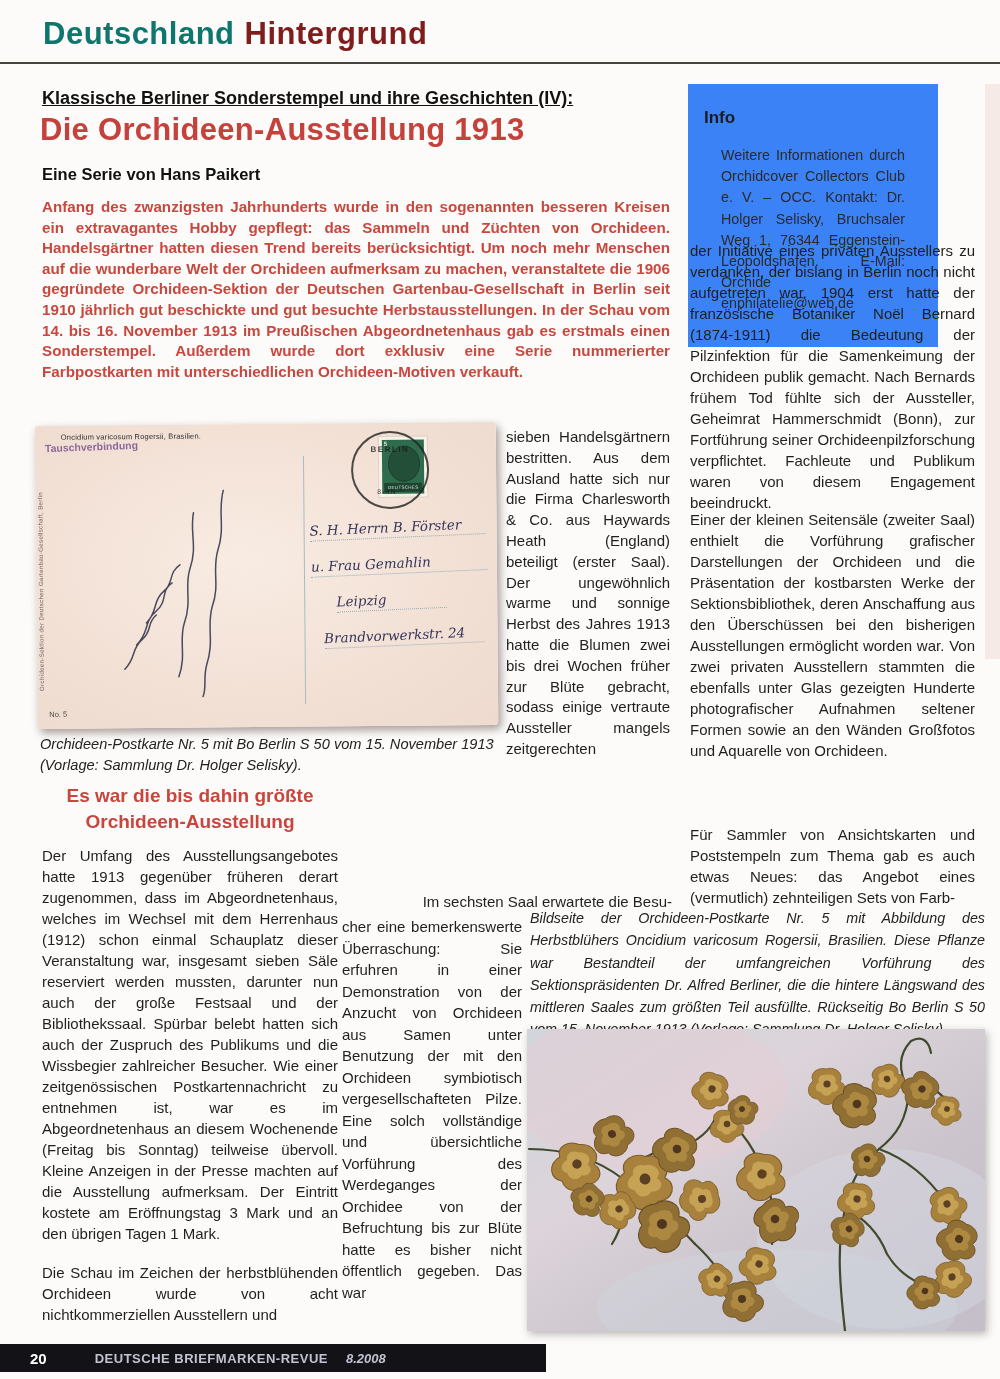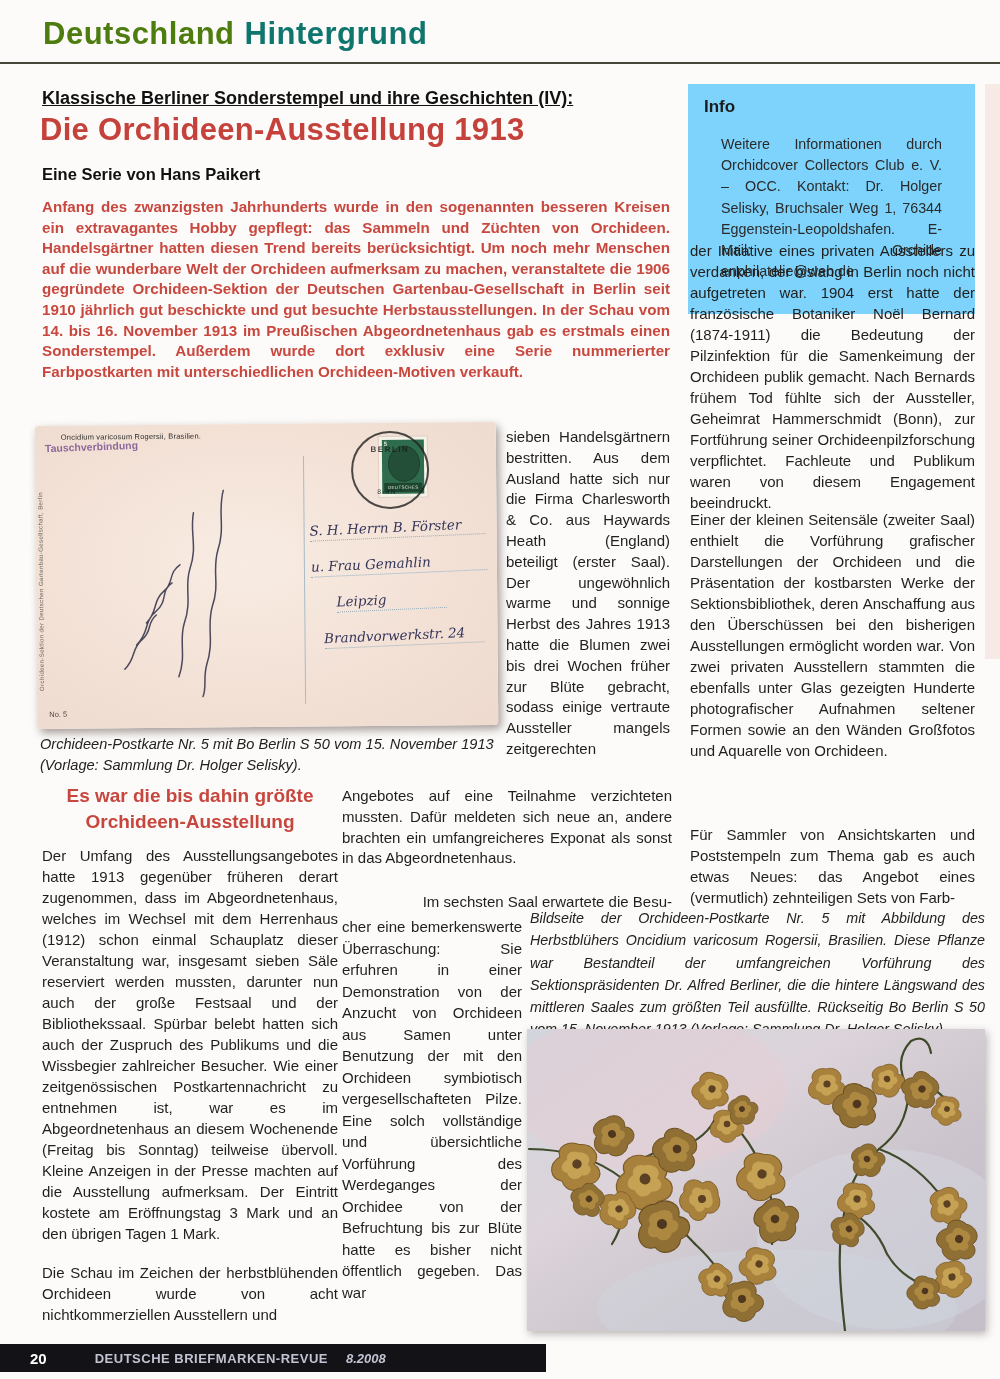--- a/index.html
+++ b/index.html
@@ -1,33 +1,33 @@
 <!DOCTYPE html>
 <html lang="de"><head>
 <meta charset="utf-8">
 <style>
   html,body{margin:0;padding:0;background:#ffffff;}
   #page{position:relative;width:1000px;height:1379px;background:#fcfbf9;overflow:hidden;
         font-family:"Liberation Sans",sans-serif;color:#1d1d1b;}
   .abs{position:absolute;}
   
   .hdr{top:16px;left:43px;font-size:31px;font-weight:bold;letter-spacing:.5px;}
-  .hdr .sec{color:#4d7c0f;}
-  .hdr .sub{color:#0f766e;margin-left:10px;}
+  .hdr .sec{color:#0f766e;}
+  .hdr .sub{color:#7f1d1d;margin-left:10px;}
   .hdr-rule{top:62px;left:0;width:1000px;height:2px;background:#45463a;}
   .pink-strip{top:84px;left:985px;width:15px;height:575px;background:#f3e2e0;opacity:.7;}
   
   .kicker{top:88px;left:42px;width:630px;font-size:18px;font-weight:bold;color:#111;text-decoration:underline;}
   .title{top:112px;left:40px;width:650px;font-size:31px;font-weight:bold;color:#c5413b;letter-spacing:.3px;}
   .byline{top:165px;left:42px;font-size:16.5px;font-weight:bold;color:#111;}
   .lead{top:197px;left:42px;width:628px;font-size:15.2px;font-weight:bold;color:#c8483f;
         line-height:20.6px;text-align:justify;}
   
-  .infobox{top:84px;left:688px;width:287px;background:#7dd3fc;box-sizing:border-box;
-           padding:13px 16px 15px 16px;}
+  .infobox{top:84px;left:688px;width:250px;background:#3b82f6;box-sizing:border-box;
+           padding:24px 16px 15px 16px;}
   .infobox h3{margin:0 0 9px 0;font-size:17px;color:#1c1c1c;}
   .infobox p{margin:17px;font-size:14.3px;line-height:21.2px;text-align:justify;color:#2a2a2a;}
   
   .btxt{font-size:15px;line-height:21px;text-align:justify;color:#1f1f1d;}
   .rcol{left:690px;width:285px;}
   .lcol{left:42px;width:296px;}
   .redhead{font-weight:bold;color:#c7463e;text-align:center;}
   .rhead{top:779px;left:690px;width:285px;font-size:17.5px;line-height:23px;}
   .lhead{top:783px;left:42px;width:296px;font-size:19px;line-height:26px;}
   .mid1{left:506px;top:427px;width:164px;line-height:20.8px;}
@@ -138,21 +138,20 @@
   </div>
 
   <p class="m0 abs btxt mid1">sieben Handelsgärtnern bestritten. Aus dem Ausland hatte sich nur die Firma Charlesworth &amp; Co. aus Haywards Heath (England) beteiligt (erster Saal). Der ungewöhnlich warme und sonnige Herbst des Jahres 1913 hatte die Blumen zwei bis drei Wochen früher zur Blüte gebracht, sodass einige vertraute Aussteller mangels zeitgerechten</p>
 
   <div class="abs cap pc-cap">Orchideen-Postkarte Nr. 5 mit Bo Berlin S 50 vom 15. November 1913 (Vorlage: Sammlung Dr. Holger Selisky).</div>
 
   <div class="abs redhead lhead">Es war die bis dahin größte Orchideen-Ausstellung</div>
   <p class="m0 abs btxt lcol" style="top:845px;">Der Umfang des Ausstellungsangebotes hatte 1913 gegenüber früheren derart zugenommen, dass im Abgeordnetenhaus, welches im Wechsel mit dem Herrenhaus (1912) schon einmal Schauplatz dieser Veranstaltung war, insgesamt sieben Säle reserviert werden mussten, darunter nun auch der große Festsaal und der Bibliothekssaal. Spürbar belebt hatten sich auch der Zuspruch des Publikums und die Wissbegier zahlreicher Besucher. Wie einer zeitgenössischen Postkartennachricht zu entnehmen ist, war es im Abgeordnetenhaus an diesem Wochenende (Freitag bis Sonntag) teilweise übervoll. Kleine Anzeigen in der Presse machten auf die Ausstellung aufmerksam. Der Eintritt kostete am Eröffnungstag 3 Mark und an den übrigen Tagen 1 Mark.</p>
   <p class="m0 abs btxt lcol" style="top:1262px;">Die Schau im Zeichen der herbstblühenden Orchideen wurde von acht nichtkommerziellen Ausstellern und</p>
 
-  <p class="m0 abs btxt midw">Angebotes auf eine Teilnahme verzichteten mussten. Dafür meldeten sich neue an, andere brachten ein umfangreicheres Exponat als sonst in das Abgeordnetenhaus.</p>
   <p class="m0 abs btxt midlead">Im sechsten Saal erwartete die Besu-</p>
   <p class="m0 abs btxt mid2">cher eine bemerkenswerte Überraschung: Sie erfuhren in einer Demonstration von der Anzucht von Orchideen aus Samen unter Benutzung der mit den Orchideen symbiotisch vergesellschafteten Pilze. Eine solch vollständige und übersichtliche Vorführung des Werdeganges der Orchidee von der Befruchtung bis zur Blüte hatte es bisher nicht öffentlich gegeben. Das war</p>
 
   <div class="abs cap ph-cap">Bildseite der Orchideen-Postkarte Nr. 5 mit Abbildung des Herbstblühers Oncidium varicosum Rogersii, Brasilien. Diese Pflanze war Bestandteil der umfangreichen Vorführung des Sektionspräsidenten Dr. Alfred Berliner, die die hintere Längswand des mittleren Saales zum größten Teil ausfüllte. Rückseitig Bo Berlin S 50 vom 15. November 1913 (Vorlage: Sammlung Dr. Holger Selisky).</div>
 
   <svg class="abs photo" viewBox="0 0 458 302" role="img">
     <defs>
       <linearGradient id="sky" x1="0" y1="0" x2="1" y2="1">
         <stop offset="0" stop-color="#d2d5dd"></stop>
         <stop offset=".35" stop-color="#dcd4da"></stop>

